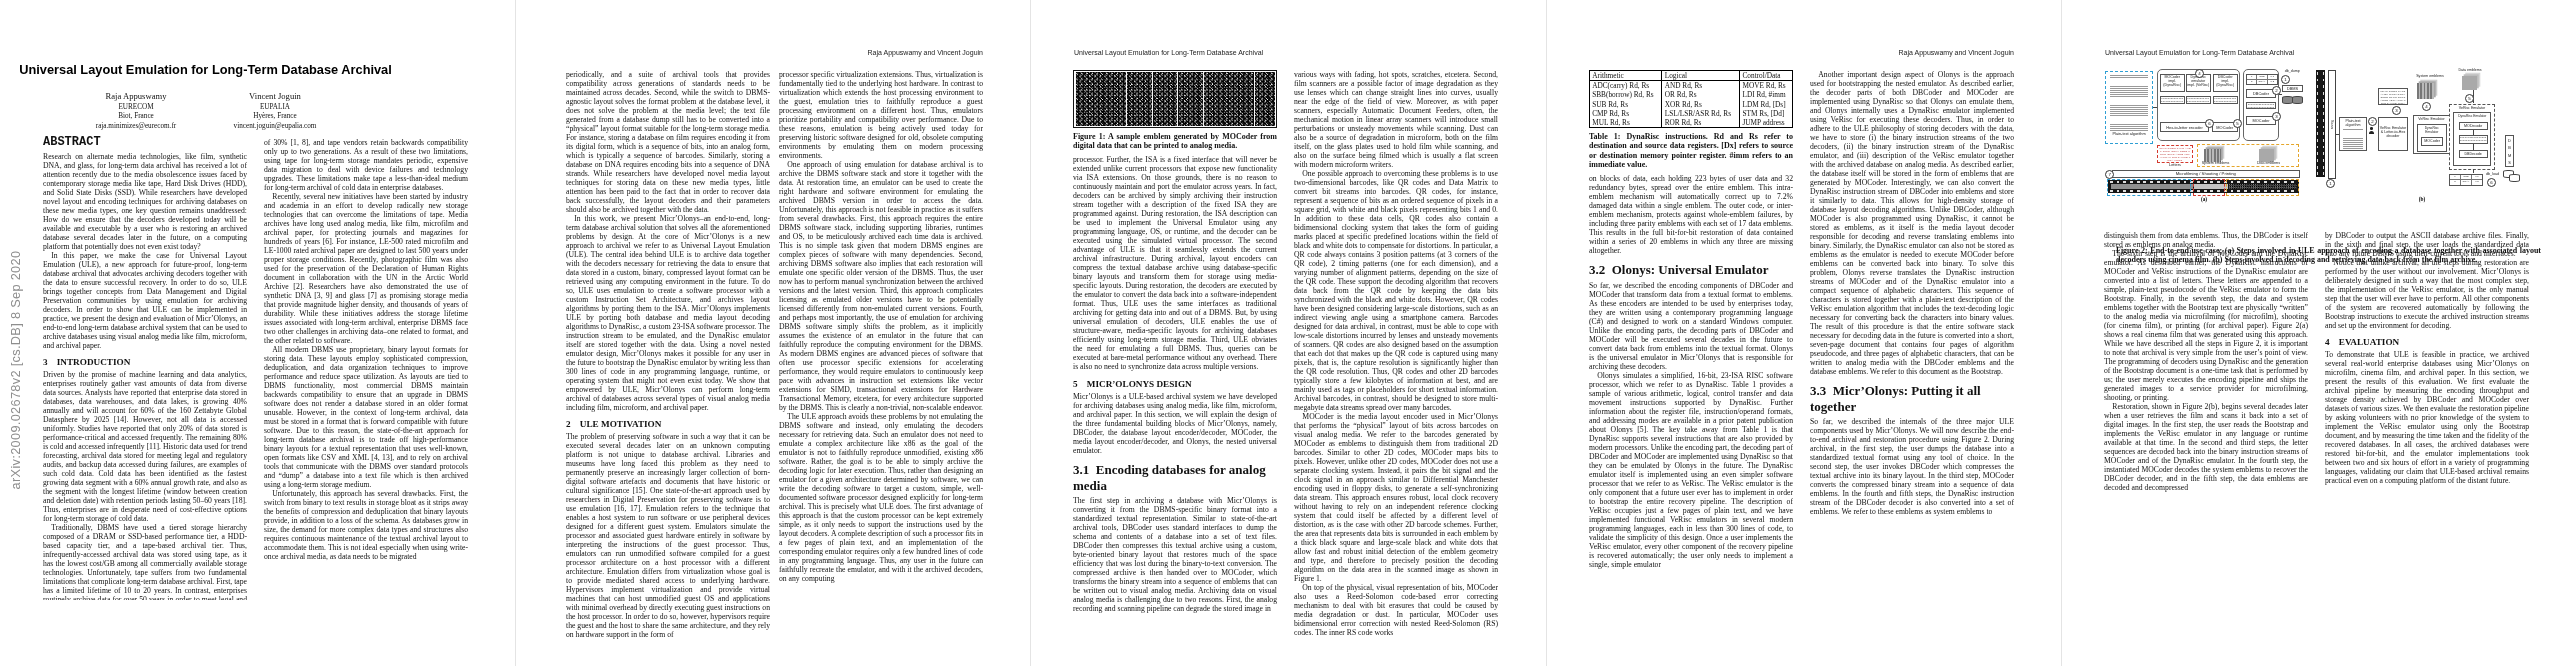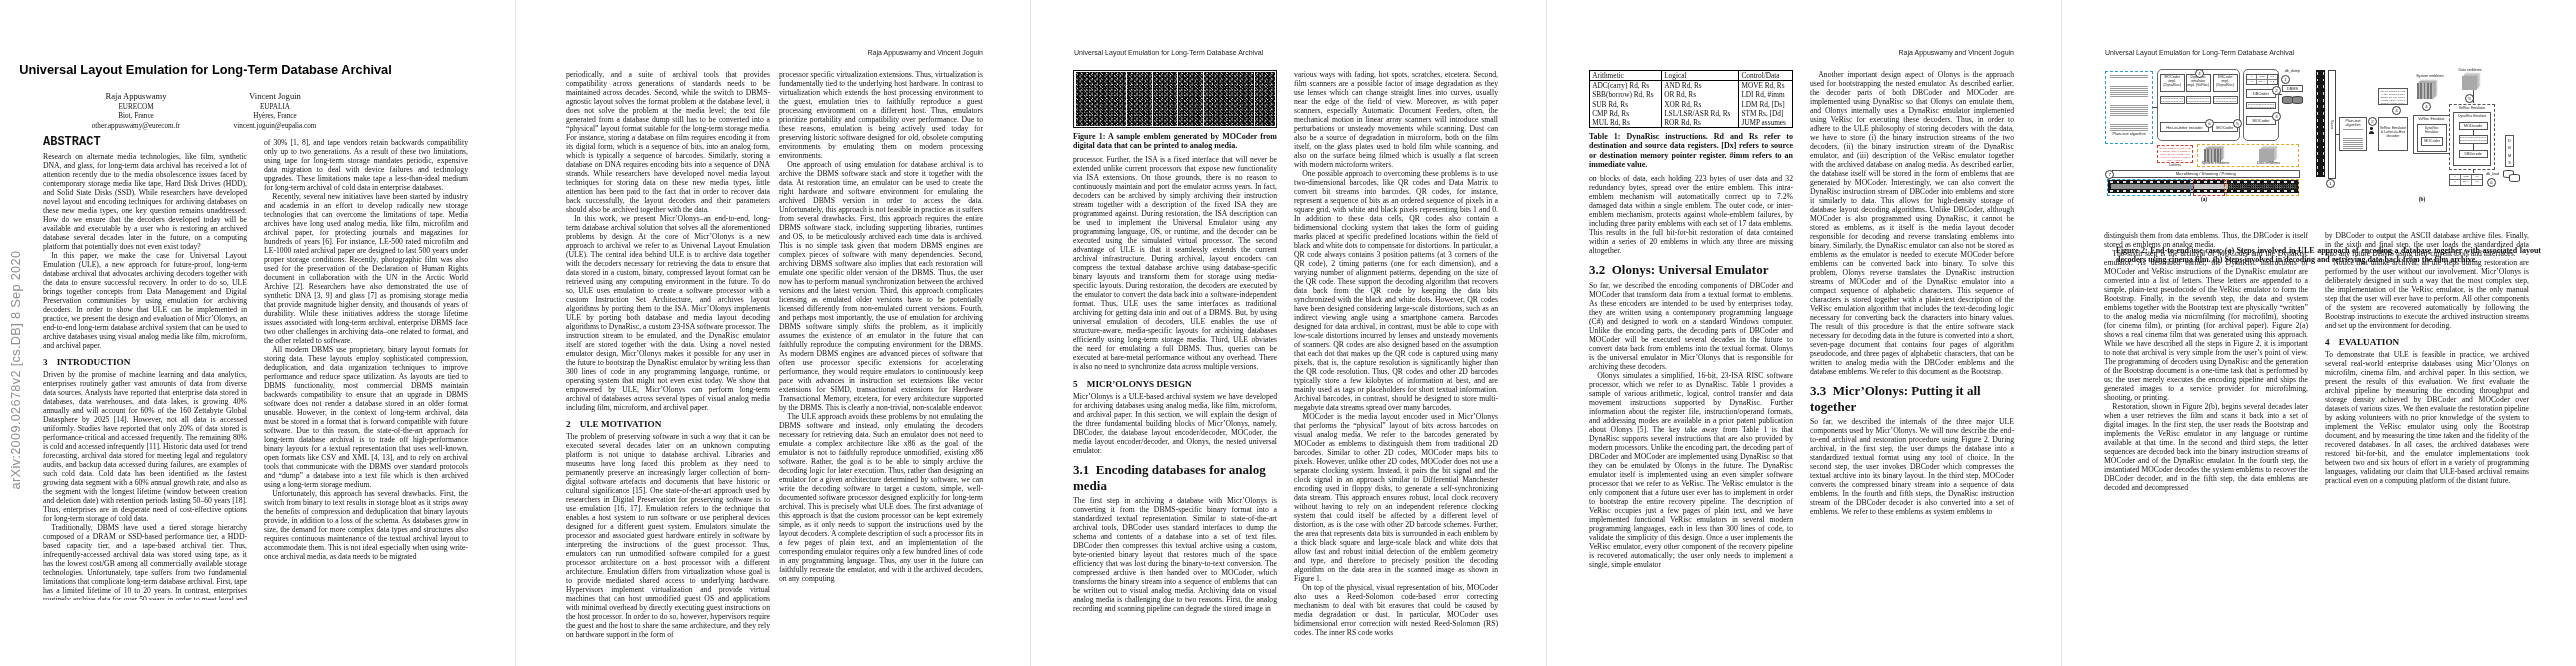--- a/index.html
+++ b/index.html
@@ -89,21 +89,21 @@
   <div class="page" style="left:0px;">
     <div class="arxivwrap">
         <span>arXiv:2009.02678v2  [cs.DB]  8 Sep 2020</span>
       </div>
     <div class="title">Universal Layout Emulation for Long-Term Database Archival</div>
     <div class="authors">
       <div class="author">
         <div class="nm">Raja Appuswamy</div>
         <div class="af">EURECOM</div>
         <div class="af">Biot, France</div>
-        <div class="af">other.appuswamy@eurecom.fr</div>
+        <div class="af">raja.minimizes@eurecom.fr</div>
       </div>
       <div class="author">
         <div class="nm">Vincent Joguin</div>
         <div class="af">EUPALIA</div>
         <div class="af">Hyères, France</div>
         <div class="af">vincent.joguin@eupalia.com</div>
       </div>
     </div>
     <div class="col" style="left:43px;top:135px;height:465px;">
         <div class="ha">ABSTRACT</div>
@@ -187,21 +187,21 @@
               <td>LDM Rd, [Ds]</td>
             </tr>
             <tr>
               <td>CMP Rd, Rs</td>
               <td>LSL/LSR/ASR Rd, Rs</td>
               <td>STM Rs, [Dd]</td>
             </tr>
             <tr>
               <td>MUL Rd, Rs</td>
               <td>ROR Rd, Rs</td>
-              <td>JUMP assumes</td>
+              <td>JUMP address</td>
             </tr>
           </tbody>
       </table>
       <div class="caption">Table 1: DynaRisc instructions. Rd and Rs refer to destination and source data registers. [Dx] refers to source or destination memory pointer register. #imm refers to an immediate value.</div>
       <div>
           <p class="para">on blocks of data, each holding 223 bytes of user data and 32 redundancy bytes, spread over the entire emblem. This intra-emblem mechanism will automatically correct up to 7.2% damaged data within a single emblem. The outer code, or inter-emblem mechanism, protects against whole-emblem failures, by including three parity emblems with each set of 17 data emblems. This results in the full bit-for-bit restoration of data contained within a series of 20 emblems in which any three are missing altogether.</p>
           <div class="h2">3.2 Olonys: Universal Emulator</div>
           <p class="para">So far, we described the encoding components of DBCoder and MOCoder that transform data from a textual format to emblems. As these encoders are intended to be used by enterprises today, they are written using a contemporary programming language (C#) and designed to work on a standard Windows computer. Unlike the encoding parts, the decoding parts of DBCoder and MOCoder will be executed several decades in the future to convert data back from emblems into the textual format. Olonys is the universal emulator in Micr’Olonys that is responsible for archiving these decoders.</p>
           <p class="para ind">Olonys simulates a simplified, 16-bit, 23-ISA RISC software processor, which we refer to as DynaRisc. Table 1 provides a sample of various arithmetic, logical, control transfer and data movement instructions supported by DynaRisc. Further information about the register file, instruction/operand formats, and addressing modes are available in a prior patent publication about Olonys [5]. The key take away from Table 1 is that DynaRisc supports several instructions that are also provided by modern processors. Unlike the encoding part, the decoding part of DBCoder and MOCoder are implemented using DynaRisc so that they can be emulated by Olonys in the future. The DynaRisc emulator itself is implemented using an even simpler software processor that we refer to as VeRisc. The VeRisc emulator is the only component that a future user ever has to implement in order to bootstrap the entire recovery pipeline. The description of VeRisc occupies just a few pages of plain text, and we have implemented functional VeRisc emulators in several modern programming languages, each in less than 300 lines of code, to validate the simplicity of this design. Once a user implements the VeRisc emulator, every other component of the recovery pipeline is recovered automatically; the user only needs to implement a single, simple emulator</p>
         </div>

